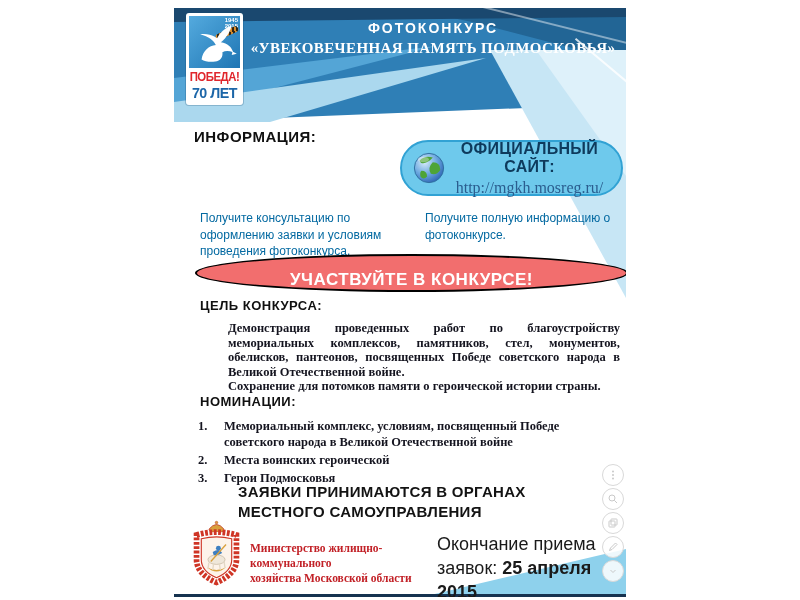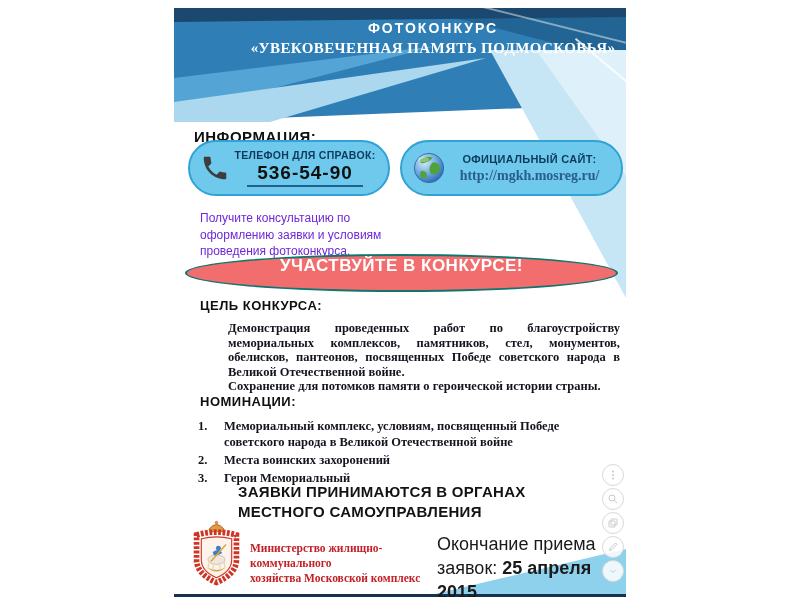--- a/index.html
+++ b/index.html
@@ -43,29 +43,29 @@
   .info-h{position:absolute;left:20px;top:120px;font-size:15px;font-weight:bold;color:#101010;letter-spacing:.5px;}
   .pill{position:absolute;top:132px;height:56px;background:#6ec9ec;border:2px solid #31a2d4;border-radius:30px;
         display:flex;align-items:center;box-sizing:border-box;}
   .pill-phone{left:14px;width:202px;}
   .pill-site{left:226px;width:223px;}
   .pill-icon{flex:0 0 auto;margin-left:10px;display:flex;align-items:center;}
   .pill-body{flex:1;text-align:center;padding-right:8px;}
   .pill-label{font-size:10.5px;font-weight:bold;color:#0e3a5c;letter-spacing:.3px;}
   .pill-number{display:inline-block;font-size:19px;font-weight:bold;color:#101010;letter-spacing:1px;
         border-bottom:2px solid #1e6090;padding:0 10px 1px;margin-top:1px;}
-  .pill-url{font-family:"Liberation Serif",serif;font-size:14px;font-weight:bold;color:#2a5d8f;margin-top:3px;}
-  .pill-site .pill-label{font-size:11px;}
-  .cap{position:absolute;top:202px;font-size:12px;color:#6d28d9;line-height:1.38;}
+  .pill-url{font-family:"Liberation Serif",serif;font-size:16px;font-weight:normal;color:#2a5d8f;margin-top:3px;}
+  .pill-site .pill-label{font-size:16px;}
+  .cap{position:absolute;top:202px;font-size:12px;color:#0369a1;line-height:1.38;}
   .cap-left{left:26px;width:190px;}
   .cap-right{left:251px;width:208px;}
 
   
-  .cta{position:absolute;left:11px;top:246px;width:433px;height:38px;background:#f26e6e;border:2px solid #0f766e;
-       border-radius:50%;display:flex;align-items:flex-start;justify-content:center;box-sizing:border-box;}
+  .cta{position:absolute;left:21px;top:246px;width:433px;height:38px;background:#f26e6e;border:2px solid #000000;
+       border-radius:50%;display:flex;align-items:flex-end;justify-content:center;box-sizing:border-box;}
   .cta span{color:#fff;font-size:17px;font-weight:bold;letter-spacing:.5px;}
 
   
   .sec-h{position:absolute;font-size:13px;font-weight:bold;color:#101010;letter-spacing:.5px;}
   .goal-h{left:26px;top:290px;}
   .goal-text{position:absolute;left:10px;top:313px;width:436px;font-family:"Liberation Serif",serif;
        font-size:12.5px;font-weight:bold;color:#14141f;line-height:14.5px;text-align:justify;}
   .goal-text div{text-align:justify;margin-left:44px;}
   .nom-h{left:26px;top:386px;}
   .nom-list{position:absolute;left:24px;top:410px;width:424px;font-family:"Liberation Serif",serif;
@@ -102,39 +102,44 @@
       <div class="h-darkbeam"></div>
       <div class="h-darkstrip"></div>
       <div class="h-lw1"></div>
       <div class="h-lw2"></div>
       <div class="h-pal"></div>
       <div class="h-pal2"></div>
       <div class="h-seam1"></div>
       <div class="h-seam2"></div>
     </div>
 
+    <div class="logo">
+      <div class="logo-sky">
+        <div class="logo-years">
+          <div>1945</div>
+          <div>2015</div>
+        </div>
+        <div class="logo-ribbon"></div>
+        <svg class="logo-dove" viewBox="0 0 64 64">
+          <path fill="#ffffff" d="M14 52 C16 40 24 33 34 32 C31 26 24 20 12 17 C26 15 36 21 41 28 C50 29 56 35 58 42 C52 40 47 40 43 42 C44 49 40 54 33 55 C26 56 18 55 14 52 Z"></path>
+          <path fill="#ffffff" d="M33 31 C35 19 44 9 56 5 C53 16 46 26 38 30 Z"></path>
+          <path fill="#ffffff" d="M57 41 L63 44 L56 46 Z"></path>
+        </svg>
+      </div>
+      <div class="logo-t1">ПОБЕДА!</div>
+      <div class="logo-t2">70 ЛЕТ</div>
+    </div>
 
     <div class="titles">
       <div class="title1">ФОТОКОНКУРС</div>
       <div class="title2">«УВЕКОВЕЧЕННАЯ ПАМЯТЬ ПОДМОСКОВЬЯ»</div>
     </div>
 
     <div class="info-h">ИНФОРМАЦИЯ:</div>
 
-    <div class="pill pill-phone">
-      <span class="pill-icon">
-        <svg width="30" height="30" viewBox="0 0 24 24">
-          <path fill="#3d3d3d" d="M6.62 10.79c1.44 2.83 3.76 5.14 6.59 6.59l2.2-2.2c.27-.27.67-.36 1.02-.24 1.12.37 2.33.57 3.57.57.55 0 1 .45 1 1V20c0 .55-.45 1-1 1-9.39 0-17-7.61-17-17 0-.55.45-1 1-1h3.5c.55 0 1 .45 1 1 0 1.25.2 2.45.57 3.57.11.35.03.74-.25 1.02l-2.2 2.2z"></path>
-        </svg>
-      </span>
-      <span class="pill-body">
-        <div class="pill-label">ТЕЛЕФОН ДЛЯ СПРАВОК:</div>
-        <div class="pill-number">536-54-90</div>
-      </span>
-    </div>
 
     <div class="pill pill-site">
       <span class="pill-icon">
         <svg width="34" height="34" viewBox="0 0 36 36">
           <defs>
             <radialGradient id="og" cx="35%" cy="30%" r="75%">
               <stop offset="0%" stop-color="#d8ecfa"></stop>
                 <stop offset="55%" stop-color="#6da9e0"></stop>
                 <stop offset="100%" stop-color="#2f66b5"></stop>
             </radialGradient>
@@ -146,44 +151,45 @@
           <ellipse cx="12" cy="9" rx="6" ry="3" fill="rgba(255,255,255,.35)"></ellipse>
         </svg>
       </span>
       <span class="pill-body">
         <div class="pill-label">ОФИЦИАЛЬНЫЙ САЙТ:</div>
         <div class="pill-url">http://mgkh.mosreg.ru/</div>
       </span>
     </div>
 
     <div class="cap cap-left">Получите консультацию по оформлению заявки и условиям проведения фотоконкурса.</div>
+    <div class="cap cap-right">Получите полную информацию о фотоконкурсе.</div>
 
     <div class="cta">
       <span>УЧАСТВУЙТЕ В КОНКУРСЕ!</span>
     </div>
 
     <div class="sec-h goal-h">ЦЕЛЬ КОНКУРСА:</div>
     <div class="goal-text">
       <div>Демонстрация проведенных работ по благоустройству мемориальных комплексов, памятников, стел, монументов, обелисков, пантеонов, посвященных Победе советского народа в Великой Отечественной войне.</div>
       <div>Сохранение для потомков памяти о героической истории страны.</div>
     </div>
 
     <div class="sec-h nom-h">НОМИНАЦИИ:</div>
     <div class="nom-list">
       <div class="nom-item">
         <span class="nom-num">1.</span>
         <span class="nom-text">Мемориальный комплекс, условиям, посвященный Победе советского народа в Великой Отечественной войне</span>
       </div>
       <div class="nom-item">
         <span class="nom-num">2.</span>
-        <span class="nom-text">Места воинских захоронений</span>
+        <span class="nom-text">Места воинских героической</span>
       </div>
       <div class="nom-item">
         <span class="nom-num">3.</span>
-        <span class="nom-text">Герои Мемориальный</span>
+        <span class="nom-text">Герои Подмосковья</span>
       </div>
     </div>
 
     <div class="apply">ЗАЯВКИ ПРИНИМАЮТСЯ В ОРГАНАХ МЕСТНОГО САМОУПРАВЛЕНИЯ</div>
 
     <div class="tri-br"></div>
     <div class="bottom-line"></div>
 
     <svg class="emblem" viewBox="0 0 60 70">
       <path d="M22 10 Q30 0 38 10 L36 13 L24 13 Z" fill="#d9a03c" stroke="#c0392b" stroke-width="0.8"></path>
@@ -193,21 +199,21 @@
       <path d="M20 50 Q30 56 40 50 Q30 59 20 50 Z" fill="#d9a03c"></path>
       <ellipse cx="30" cy="42" rx="9" ry="5" fill="#efe7da" stroke="#b9a88f" stroke-width="0.6"></ellipse>
       <path d="M22 45 L21 52 M27 46 L26 53 M33 46 L34 53 M38 44 L39 51" stroke="#e3d8c5" stroke-width="1.4"></path>
       <path d="M26 34 Q33 29 36 35 Q32 38 27 37 Z" fill="#3e7fc1"></path>
       <circle cx="32" cy="30" r="2.6" fill="#3e7fc1"></circle>
       <path d="M24 44 L40 26" stroke="#d9a03c" stroke-width="1.4"></path>
     </svg>
 
     <div class="ministry">
       <div>Министерство жилищно-коммунального</div>
-      <div>хозяйства Московской комплекс</div>
+      <div>хозяйства Московской области</div>
     </div>
 
     <div class="deadline">
       <div>Окончание приема</div>
       <div>
         <span>заявок:</span>
         <b>25 апреля 2015</b>
       </div>
     </div>
 

